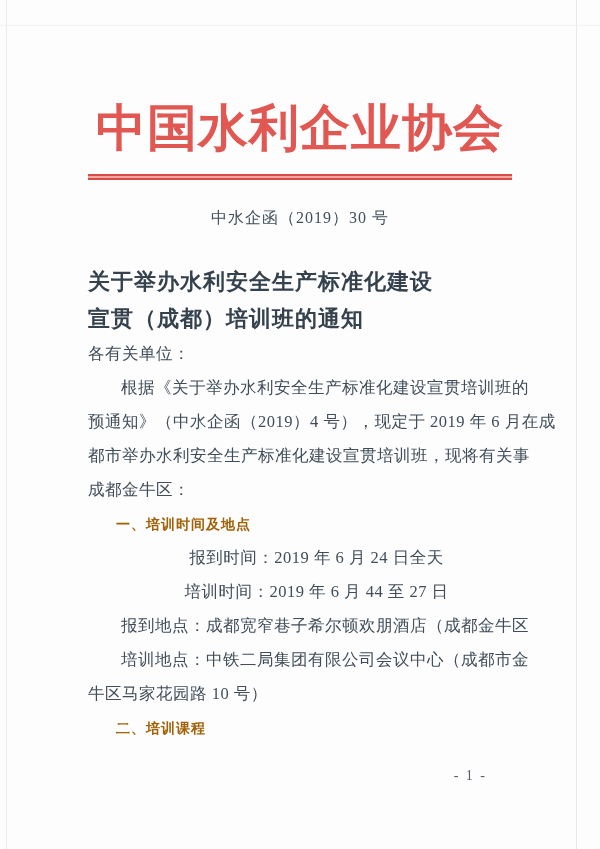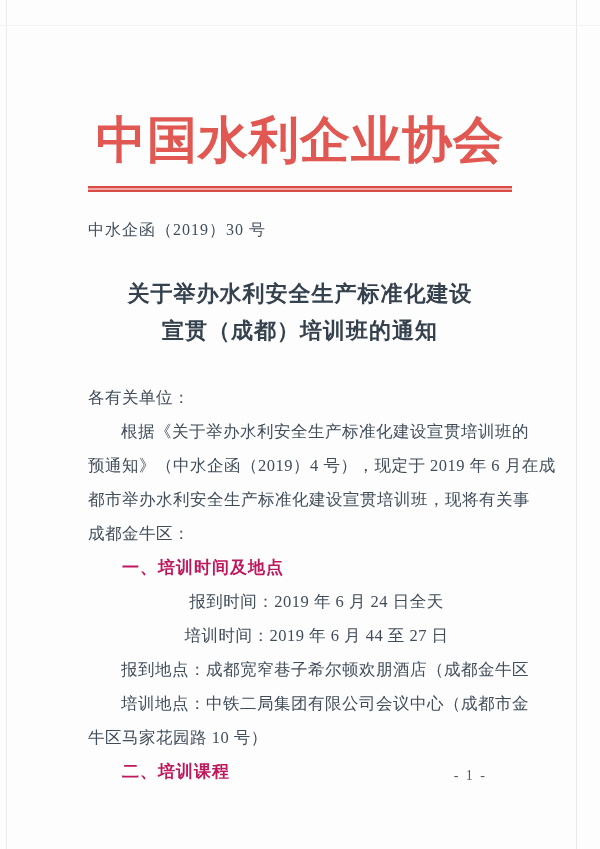--- a/index.html
+++ b/index.html
@@ -32,68 +32,67 @@
   }
   .scan-edge-top {
     position: absolute;
     left: 0; top: 25px;
     width: 600px; height: 1px;
     background: #f1f3f4;
   }
   .content {
     position: absolute;
     left: 88px;
-    top: 12px;
+    top: 0;
     width: 424px;
   }
   .org-name {
     margin-top: 94px;
     font-size: 50px;
     font-weight: bold;
     letter-spacing: 1px;
     text-align: center;
     color: #e15852;
     line-height: 68px;
     white-space: nowrap;
   }
   .red-rule {
     margin-top: 12px;
     height: 6px;
     background: linear-gradient(to bottom, #d94b45 0%, #d94b45 28%, #f0a8a4 40%, #f0a8a4 60%, #d94b45 72%, #d94b45 100%);
   }
   .doc-number {
     margin-top: 28px;
-    text-align: left;
+    text-align: center;
     font-size: 16px;
     color: #414e5a;
     letter-spacing: 1px;
   }
   .doc-title {
     margin-top: 34px;
-    text-align: center;
+    text-align: left;
     font-size: 22px;
     font-weight: bold;
     color: #35424d;
     line-height: 37px;
     letter-spacing: 1px;
   }
   .body-block {
-    margin-top: 32px;
     font-size: 16.5px;
     color: #404d59;
     line-height: 34px;
     letter-spacing: 0.5px;
   }
   .line { white-space: nowrap; }
   .indent { text-indent: 2em; text-align: center; }
   .section-heading {
     font-family: "Liberation Sans", "DejaVu Sans", sans-serif;
     font-weight: bold;
-    color: #be185d;
-    font-size: 17px;
+    color: #a16207;
+    font-size: 14px;
     text-indent: 2em;
     letter-spacing: 1px;
   }
   .page-number {
     position: absolute;
     right: 113px;
     top: 768px;
     font-size: 14px;
     color: #4f5a64;
     letter-spacing: 2px;

